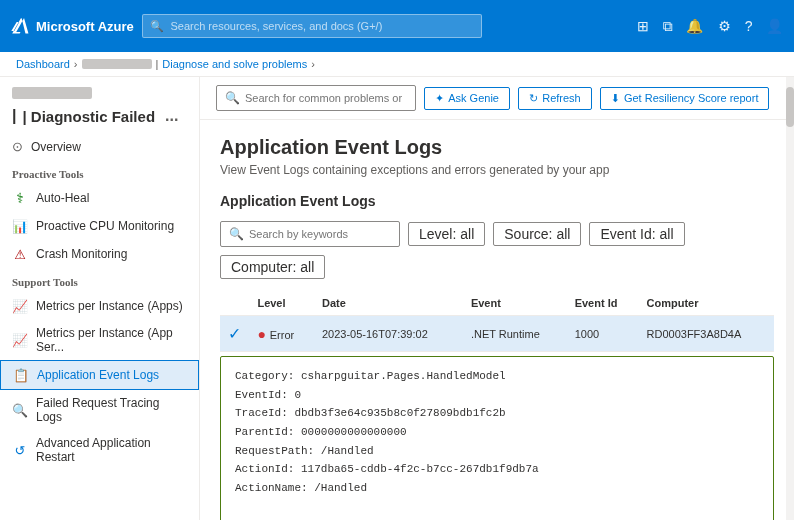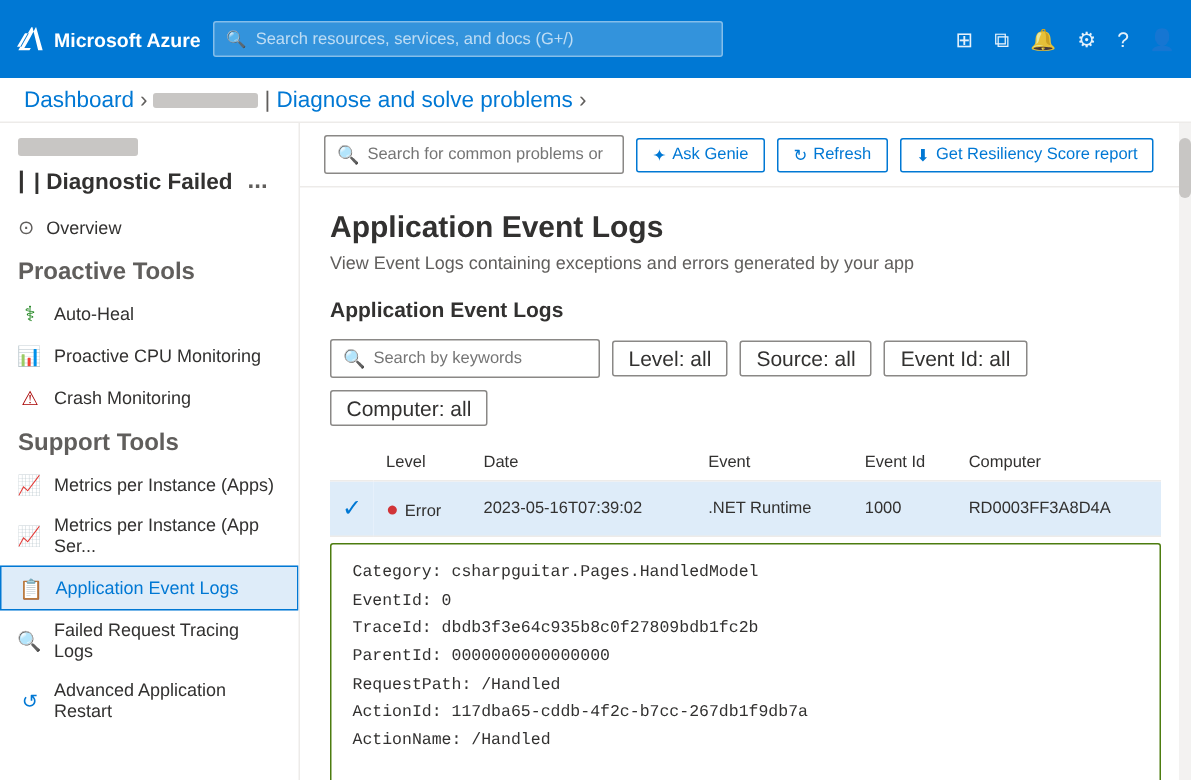--- a/index.html
+++ b/index.html
@@ -45,21 +45,21 @@
       gap: 14px;
       color: white;
       font-size: 14px;
     }
     .nav-icons span { cursor: pointer; opacity: 0.9; }
 
     
     .breadcrumb {
       background: white;
       padding: 6px 16px;
-      font-size: 15px;
+      font-size: 11px;
       color: #0078d4;
       border-bottom: 1px solid #edebe9;
       display: flex;
       align-items: center;
       gap: 4px;
     }
     .breadcrumb .sep { color: #605e5c; }
     .breadcrumb .blurred {
       background: #c8c6c4;
       border-radius: 2px;
@@ -105,25 +105,26 @@
       align-items: center;
       gap: 6px;
     }
     .ellipsis-btn {
       font-size: 16px;
       color: #605e5c;
       cursor: pointer;
       margin-left: 4px;
     }
     .sidebar-section-label {
-      font-size: 16px;
+      font-size: 11px;
       font-weight: 600;
       color: #605e5c;
       padding: 8px 12px 4px 12px;
       text-transform: none;
+      font-family: Liberation Serif, serif;
     }
     .sidebar-item {
       display: flex;
       align-items: center;
       gap: 8px;
       padding: 6px 12px;
       cursor: pointer;
       color: #323130;
       font-size: 12px;
     }
@@ -247,21 +248,21 @@
 
     
     .log-table {
       width: 100%;
       border-collapse: collapse;
       margin-bottom: 0;
     }
     .log-table th {
       text-align: left;
       font-size: 11px;
-      font-weight: 400;
+      font-weight: 700;
       color: #323130;
       padding: 6px 8px;
       border-bottom: 1px solid #edebe9;
     }
     .log-table td {
       padding: 8px 8px;
       font-size: 11px;
       color: #323130;
       border-bottom: 1px solid #edebe9;
     }

